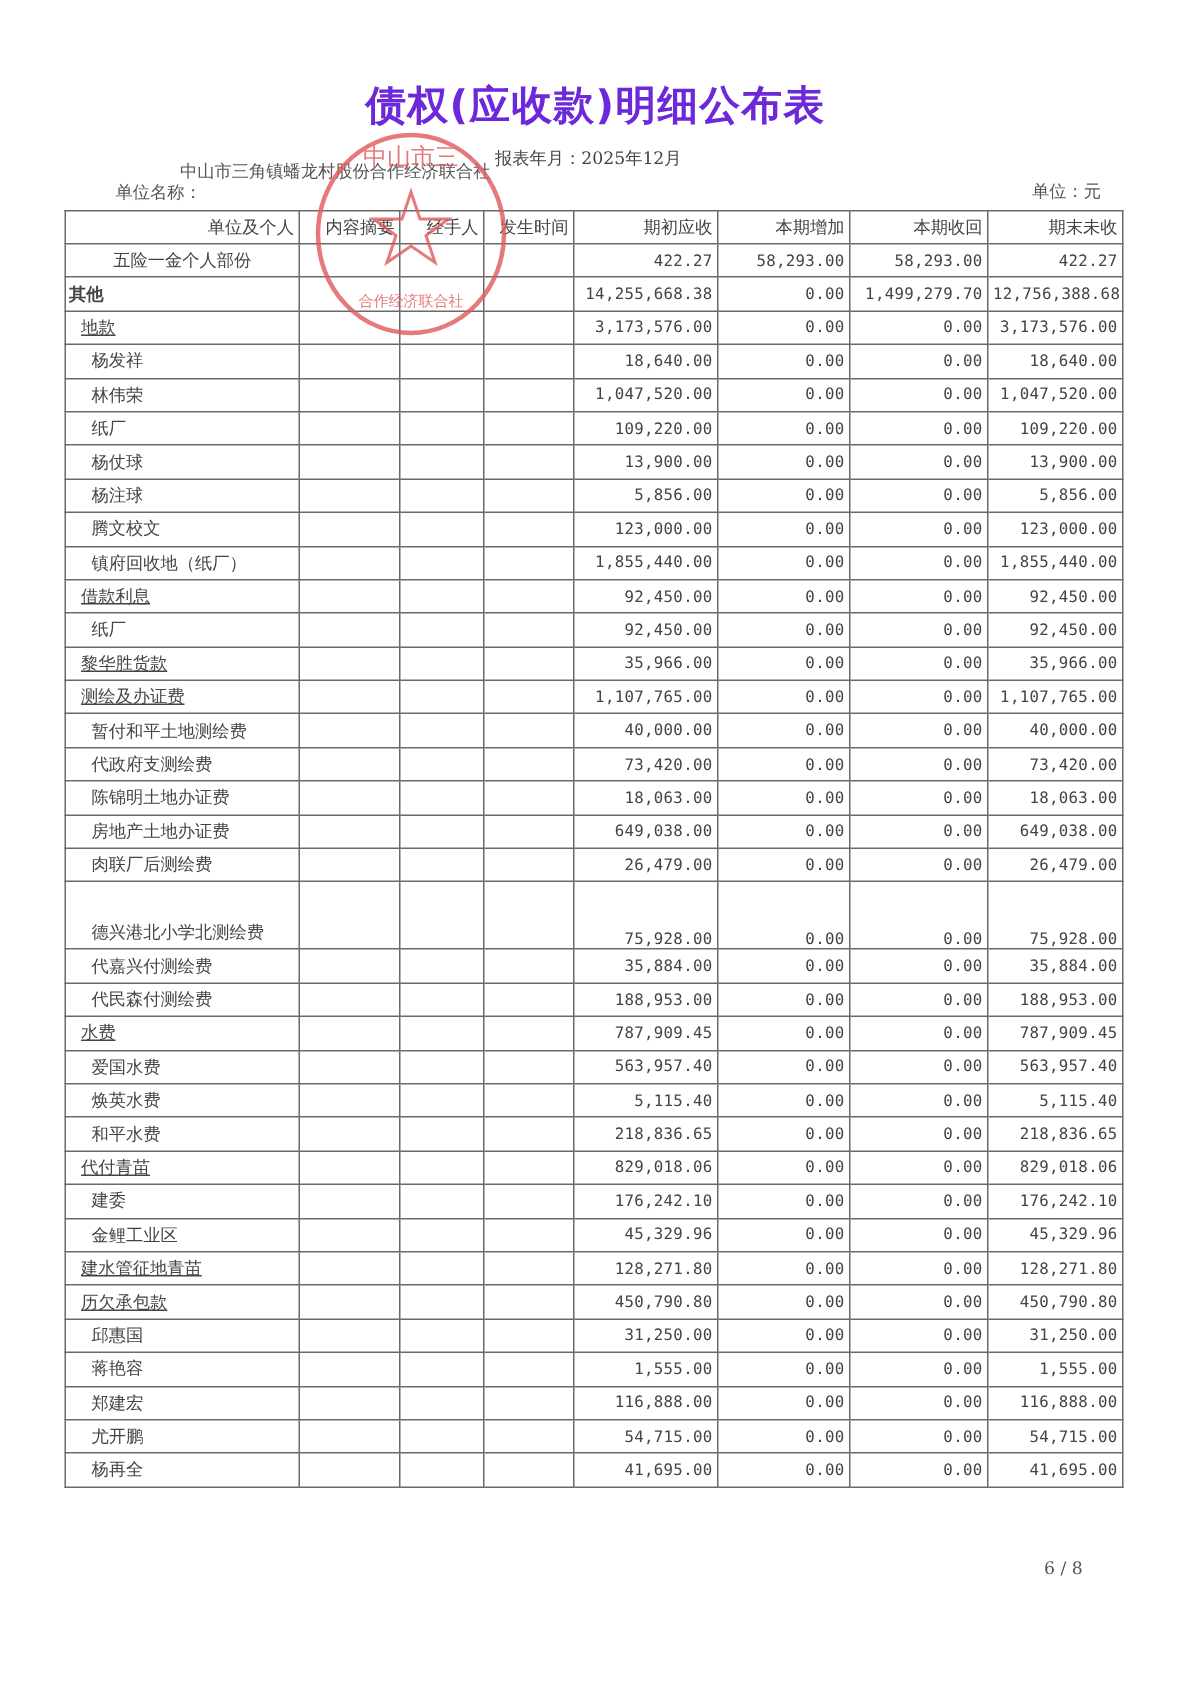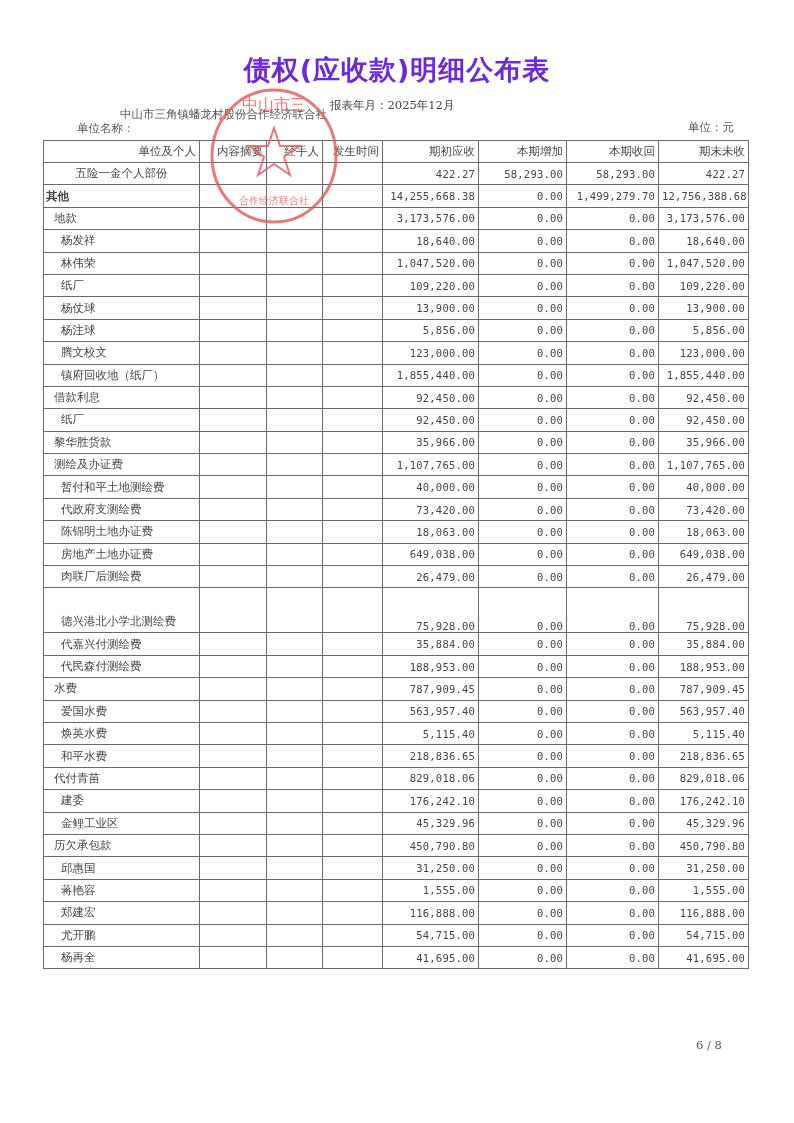--- a/index.html
+++ b/index.html
@@ -14,21 +14,21 @@
   .unit-currency { position: absolute; top: 120px; left: 688px; font-size: 11.5px; color: #555; }
   table.main { position: absolute; top: 140px; left: 43px; border-collapse: collapse;
                table-layout: fixed; width: 705px; font-size: 11.5px; }
   table.main td, table.main th { border: 1px solid #6a6a6a; padding: 0 3px; height: 21.4px;
                overflow: hidden; white-space: nowrap; color: #444; font-weight: normal; }
   table.main th { text-align: right; height: 21px; font-family: Liberation Serif, serif; }
   td.num { text-align: right; font-family: "DejaVu Sans Mono", "Liberation Mono", monospace;
            font-size: 10.5px; letter-spacing: 0.2px; }
   td.name { text-align: left; }
   td.name.l0 { padding-left: 2px; font-weight: bold; }
-  td.name.l1 { padding-left: 10px; }
+  td.name.l1 { padding-left: 10px; text-decoration: underline; }
   td.name.l2 { padding-left: 17px; margin-top: 16px; }
   td.name.center { text-align: center; }
   tr.tall td { height: 44px; vertical-align: bottom; }
   tr.tall td.name { white-space: normal; line-height: 22px; }
   .page-num { position: absolute; top: 1038px; left: 696px; font-size: 11.5px; color: #555; }
   .stamp { position: absolute; left: 208px; top: 86px; width: 132px; height: 140px;
            pointer-events: none; opacity: 0.8; }
 </style>
 </head>
 <body>
@@ -347,20 +347,30 @@
         <td class="name l2">金鲤工业区</td>
         <td class=""></td>
         <td class=""></td>
         <td class=""></td>
         <td class="num">45,329.96</td>
         <td class="num">0.00</td>
         <td class="num">0.00</td>
         <td class="num">45,329.96</td>
       </tr>
       <tr>
+        <td class="name l1">建水管征地青苗</td>
+        <td class=""></td>
+        <td class=""></td>
+        <td class=""></td>
+        <td class="num">128,271.80</td>
+        <td class="num">0.00</td>
+        <td class="num">0.00</td>
+        <td class="num">128,271.80</td>
+      </tr>
+      <tr>
         <td class="name l1">历欠承包款</td>
         <td class=""></td>
         <td class=""></td>
         <td class=""></td>
         <td class="num">450,790.80</td>
         <td class="num">0.00</td>
         <td class="num">0.00</td>
         <td class="num">450,790.80</td>
       </tr>
       <tr>

